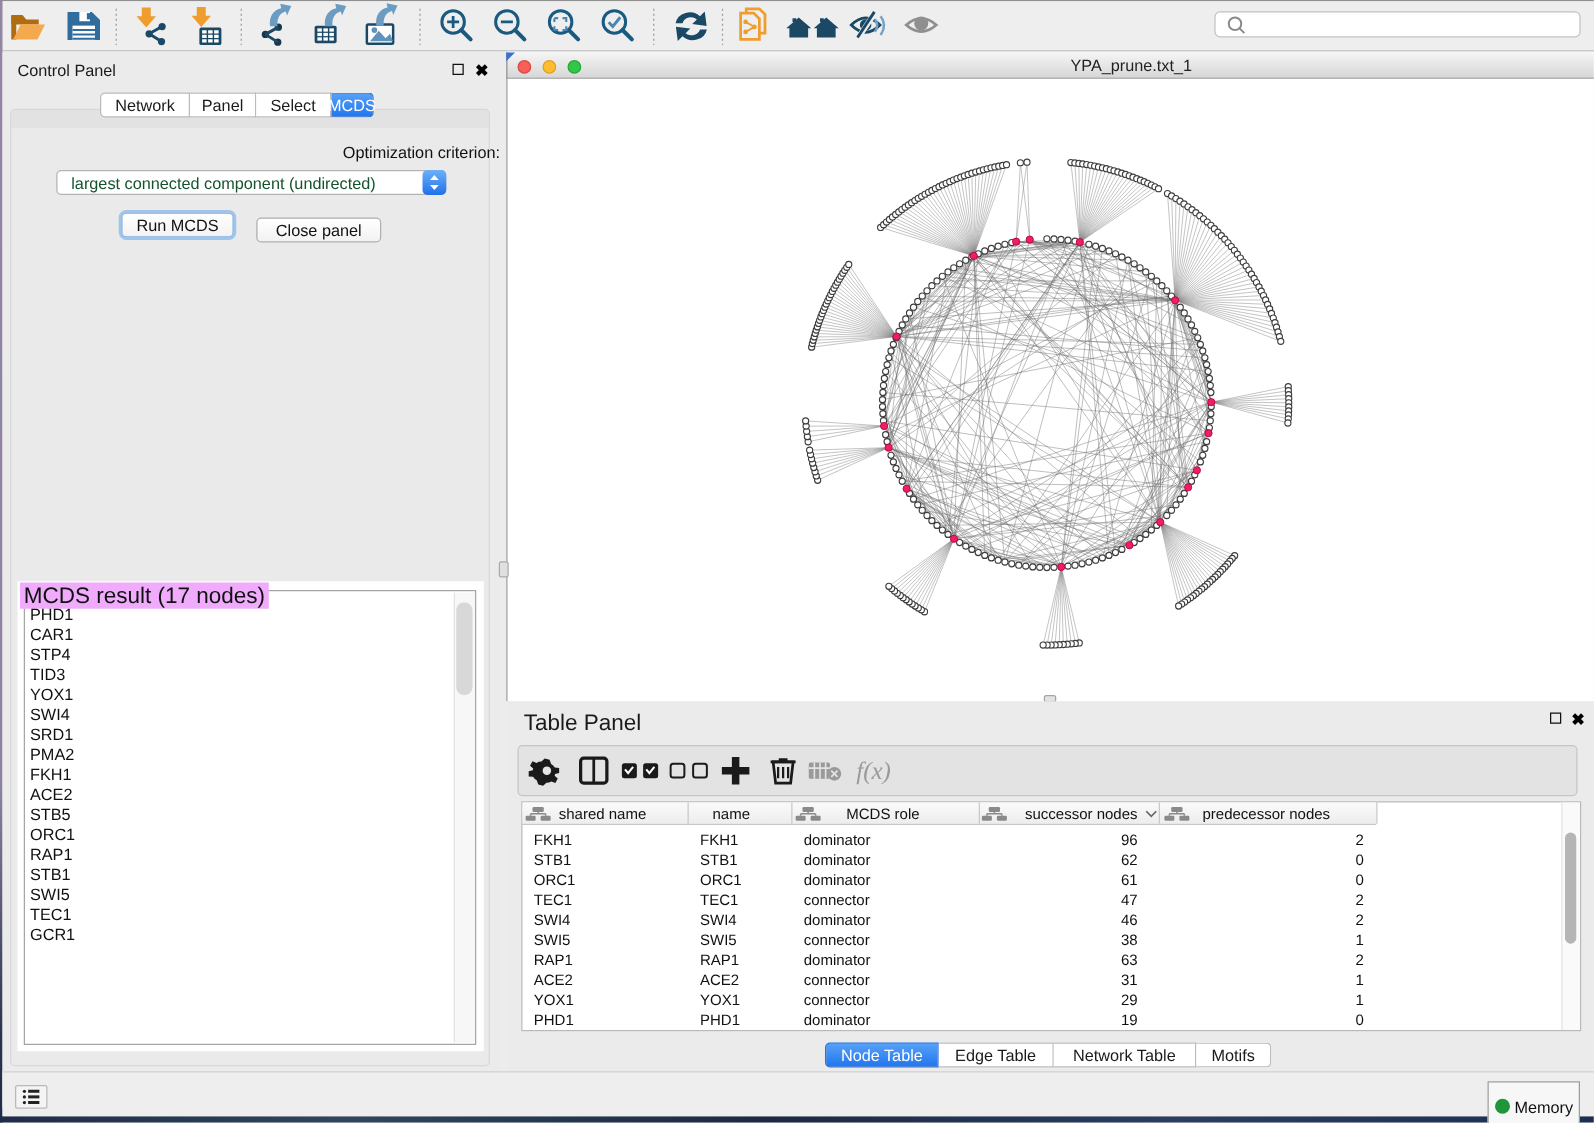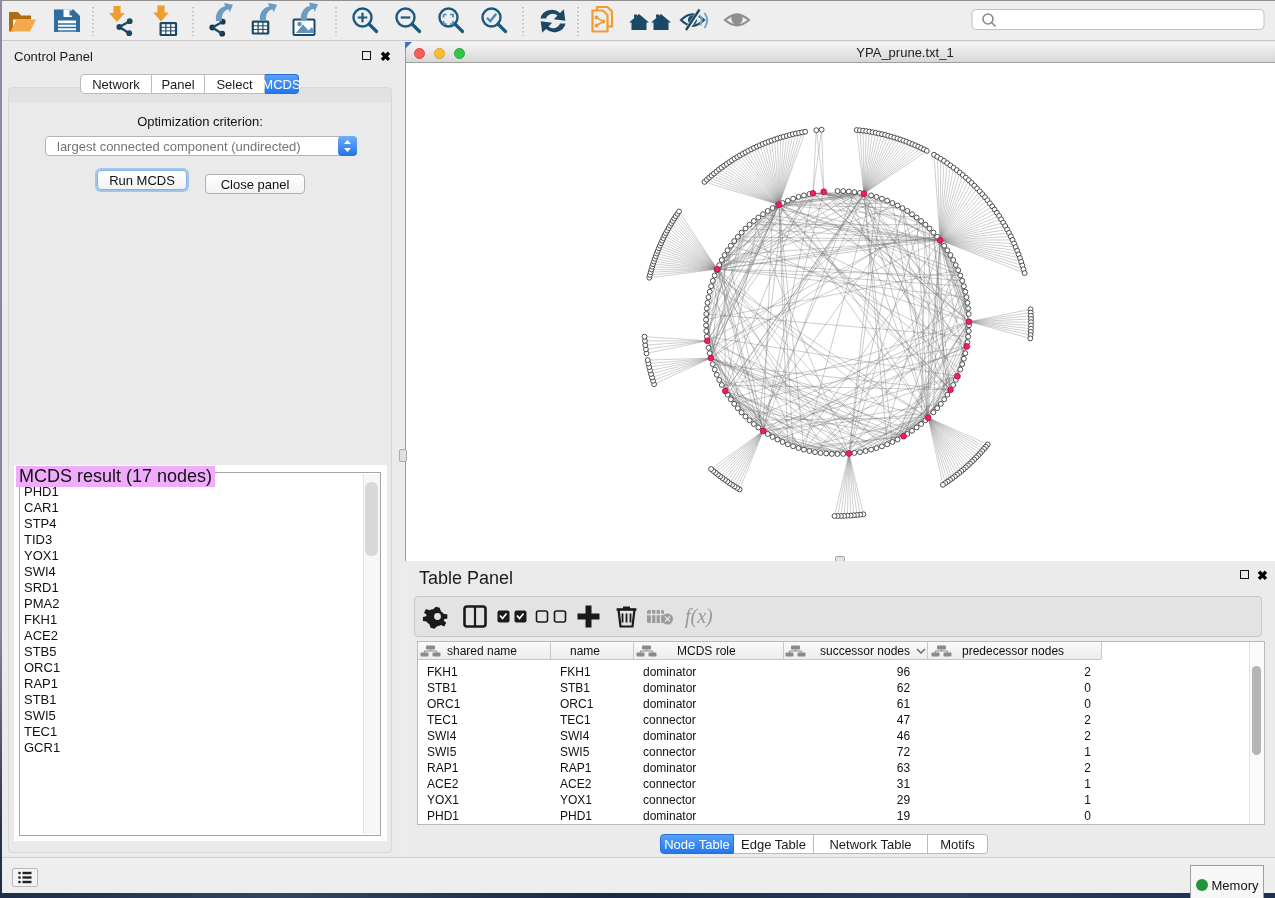--- a/index.html
+++ b/index.html
@@ -14,22 +14,22 @@
 .winbtn{position:absolute;top:51px;width:9px;height:9px;border:1.5px solid #111}
 #cp-max{left:362px}
 #cp-close{left:380px;border:none;font-size:13px;font-weight:bold;top:49px;width:auto;height:auto}
 .tabs{position:absolute;display:flex;font-size:13px;color:#1a1a1a}
 .tab{background:#fff;border:1px solid #bbb;border-left:none;display:flex;align-items:center;justify-content:center}
 .tab:first-child{border-left:1px solid #bbb;border-radius:4px 0 0 4px}
 .tab:last-child{border-radius:0 4px 4px 0}
 .tab.blue{background:linear-gradient(#55a0f8,#2377ee);color:#fff;border-color:#2b70d8}
 #cp-tabs{left:80px;top:74px;height:20px}
 #cp-inner{left:8px;top:87px;width:384px;height:766px;background:linear-gradient(#e2e2e2,#e2e2e2 14px,#eaeaea 15px);border:1px solid #d8d8d8;border-radius:4px}
-#optlab{left:0;top:114px;width:400px;text-align:center;font-size:13px;color:#111}
-#dropdown{left:45px;top:136px;width:312px;height:20px;background:#fff;border:1px solid #b4b4b4;border-radius:4px;font-size:13px;color:#737373;line-height:19px;padding-left:11px}
+#optlab{left:0;top:114px;width:400px;text-align:right;font-size:13px;color:#111}
+#dropdown{left:45px;top:136px;width:312px;height:20px;background:#fff;border:1px solid #b4b4b4;border-radius:4px;font-size:13px;color:#14532d;line-height:19px;padding-left:11px}
 #dropbtn{left:338px;top:136px;width:19px;height:20px;border-radius:4px;background:linear-gradient(#6db1fa,#2071e8);color:#fff}
 .btn{position:absolute;height:20px;background:linear-gradient(#ffffff,#f2f2f2);border:1px solid #b0b0b0;border-radius:4px;font-size:13px;color:#111;display:flex;align-items:center;justify-content:center}
 #runbtn{left:97px;top:170px;width:90px;box-shadow:0 0 0 2px #9dc5ee;border-color:#85b1e0}
 #closebtn{left:205px;top:174px;width:100px}
 #mcds-white{left:14px;top:465px;width:373px;height:376px;background:#fff}
 #mcds-border{left:19px;top:472px;width:362px;height:364px;border:1px solid #a6a6a6}
 #mcds-title{left:16px;top:466px;background:#f0abfc;padding:0 3px;font-size:18px;color:#111}
 #mcds-list{left:24px;top:484px;font-size:13px;color:#111;line-height:16px}
 #mcds-sbtrack{left:363px;top:474px;width:17px;height:360px;background:#f7f7f7;border-left:1px solid #e4e4e4}
 #mcds-sbthumb{left:365px;top:482px;width:13px;height:74px;background:#d8d8d8;border-radius:6px}
@@ -1142,21 +1142,21 @@
       <span class="c1">SWI4</span>
       <span class="c2">SWI4</span>
       <span class="c3">dominator</span>
       <span class="c4">46</span>
       <span class="c5">2</span>
     </div>
 <div>
       <span class="c1">SWI5</span>
       <span class="c2">SWI5</span>
       <span class="c3">connector</span>
-      <span class="c4">72</span>
+      <span class="c4">38</span>
       <span class="c5">1</span>
     </div>
 <div>
       <span class="c1">RAP1</span>
       <span class="c2">RAP1</span>
       <span class="c3">dominator</span>
       <span class="c4">63</span>
       <span class="c5">2</span>
     </div>
 <div>
@@ -1177,22 +1177,22 @@
       <span class="c1">PHD1</span>
       <span class="c2">PHD1</span>
       <span class="c3">dominator</span>
       <span class="c4">19</span>
       <span class="c5">0</span>
     </div>
 </div>
 <div class="abs" id="tbl-sbtrack"></div>
 <div class="abs" id="tbl-sbthumb"></div>
 <div class="abs tabs" id="tp-tabs">
- <div class="tab blue" style="width:74px">Node Table</div>
- <div class="tab" style="width:80px">Edge Table</div>
+ <div class="tab blue" style="width:91px">Node Table</div>
+ <div class="tab" style="width:92px">Edge Table</div>
  <div class="tab" style="width:114px">Network Table</div>
  <div class="tab" style="width:60px">Motifs</div>
 </div>
 <div class="abs" id="sbar"></div>
 <div class="abs" id="sbtn"></div>
 <svg class="abs" style="left:12px;top:866px" width="26" height="23" xmlns="http://www.w3.org/2000/svg">
     <g fill="#222">
       <circle cx="7.5" cy="7" r="1.3"></circle>
       <circle cx="7.5" cy="11.5" r="1.3"></circle>
       <circle cx="7.5" cy="16" r="1.3"></circle>

